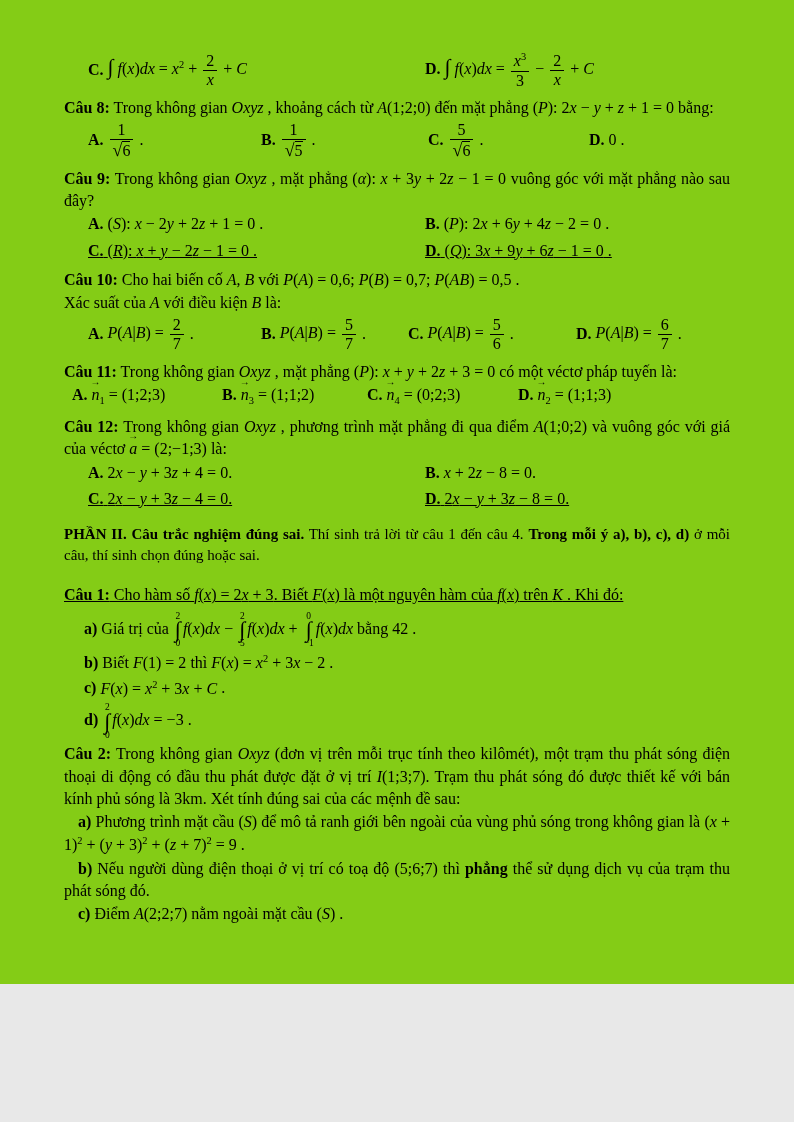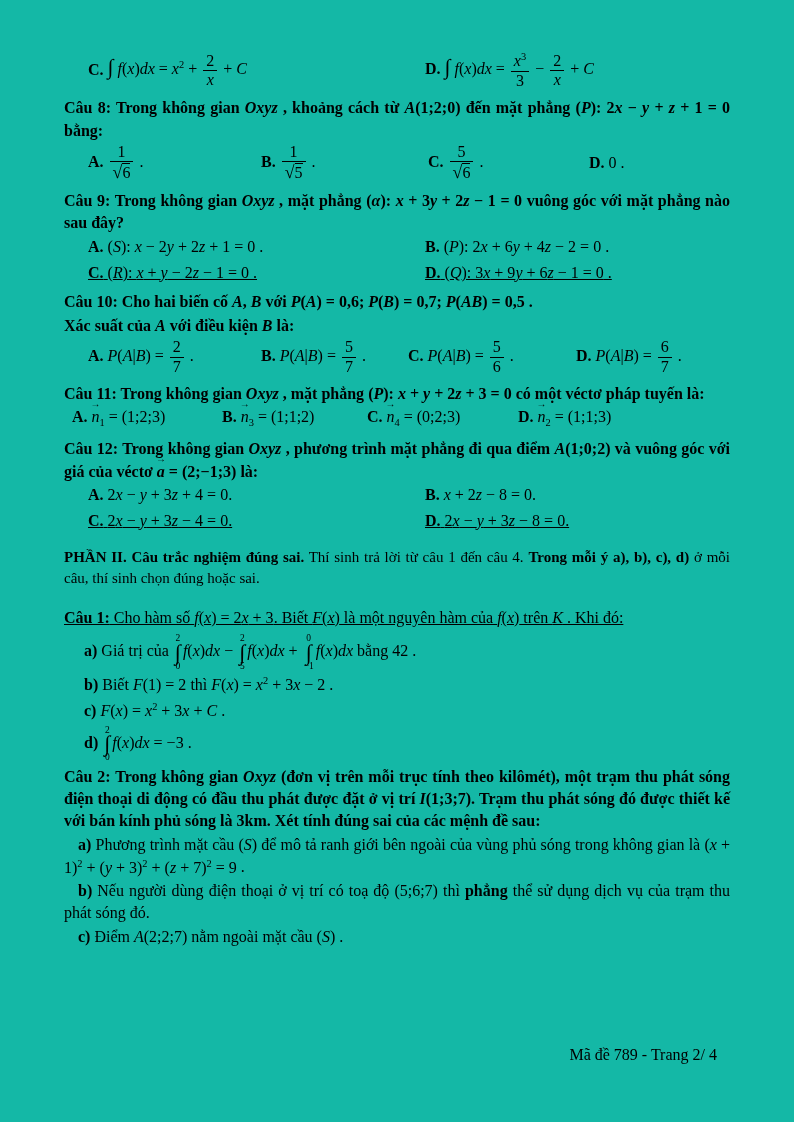--- a/index.html
+++ b/index.html
@@ -1,29 +1,29 @@
 <!DOCTYPE html>
 <html><head>
 <meta charset="utf-8">
 <style>
   html,body{margin:0;padding:0;background:#e8e8e8;}
   .page{
-    width:794px;height:1122px;margin:0 auto;background:#14b8a6;
+    width:794px;height:984px;margin:0 auto;background:#84cc16;
     position:relative;box-sizing:border-box;padding:50px 64px 0 64px;
     font-family:"Liberation Serif",serif;font-size:16px;line-height:1.4;color:#000;
     overflow:hidden;
   }
   p{margin:0 0 5px 0;text-align:justify;}
   .row{display:grid;align-items:center;margin:1px 0 7px 0;}
   .cols-2{grid-template-columns:337px 1fr;padding-left:24px;}
   .cols-2 + .cols-2{margin-top:-3px;text-decoration:underline;}
   .cols-q8{grid-template-columns:173px 167px 161px 1fr;padding-left:24px;}
   .cols-q10{grid-template-columns:173px 147px 168px 1fr;padding-left:24px;}
   .cols-q11{grid-template-columns:150px 145px 151px 1fr;padding-left:8px;}
-  .tight{margin-bottom:1px;font-weight:bold;}
+  .tight{margin-bottom:1px;}
   
   .fr{display:inline-block;vertical-align:middle;text-align:center;padding:0 2px;line-height:1.15;}
   .fn{display:block;border-bottom:1px solid #000;padding:0 3px;}
   .fd{display:block;padding:0 3px;}
   .sq{white-space:nowrap;}
   .sqs{font-size:1.12em;}
   .sqv{border-top:1px solid #000;}
   .it{display:inline-flex;flex-direction:column;align-items:center;vertical-align:middle;line-height:1;margin:0 2px;}
   .il{font-size:9.5px;line-height:1;}
   .is{font-size:22px;line-height:.82;}

